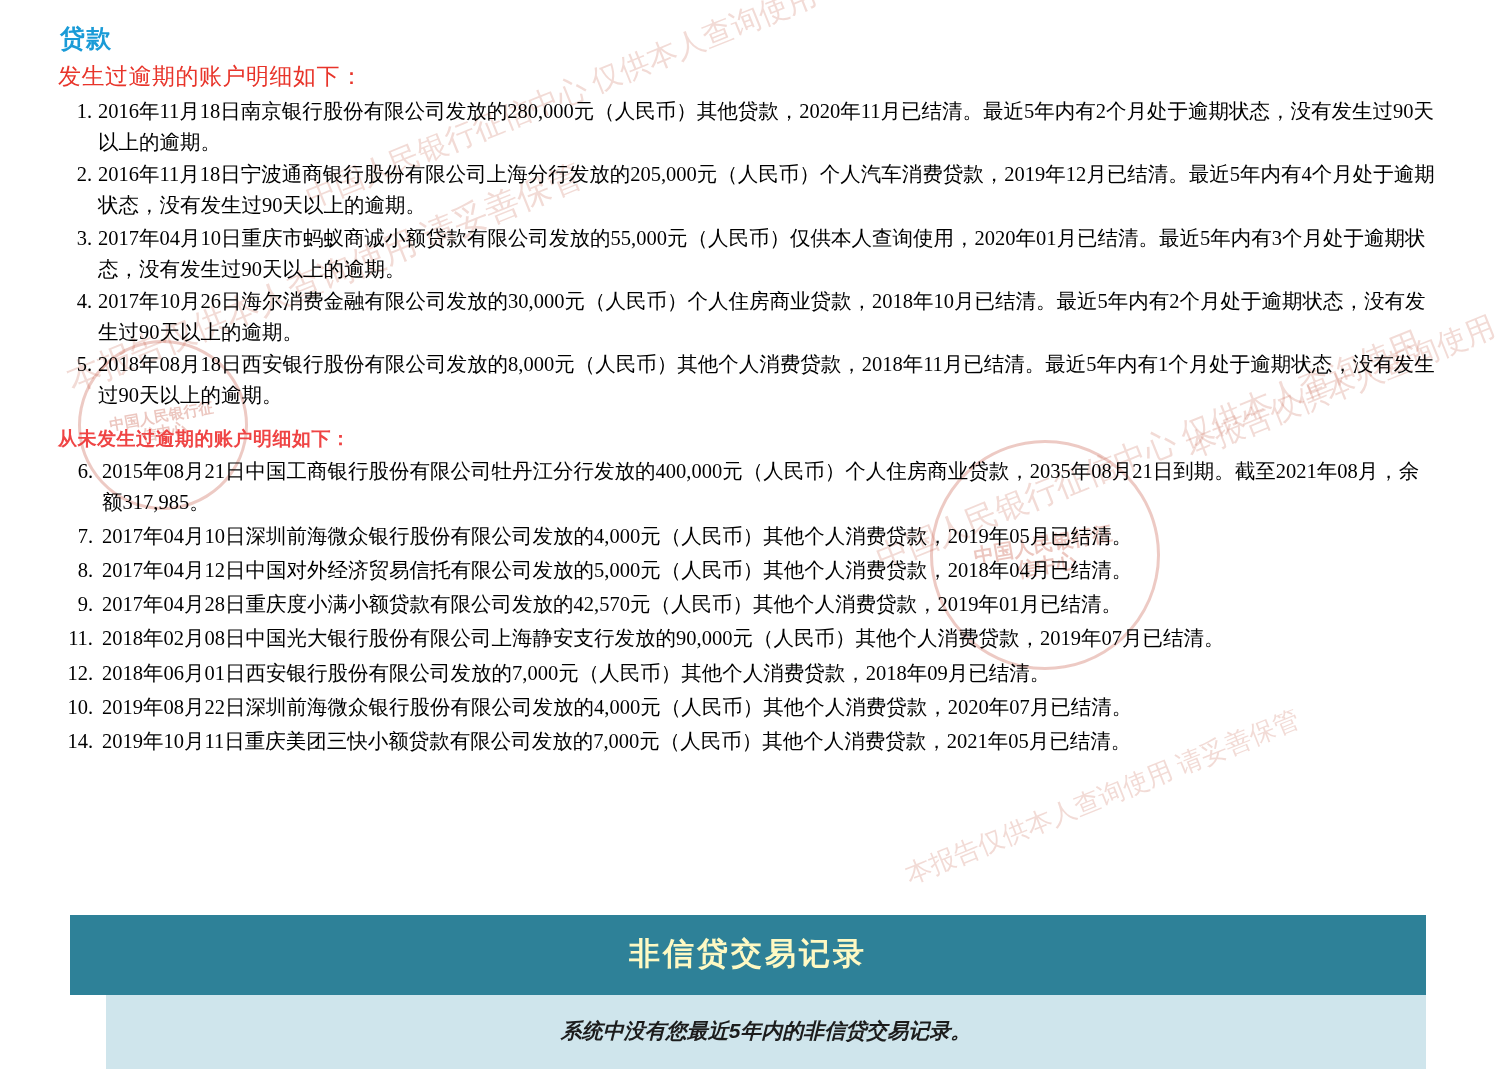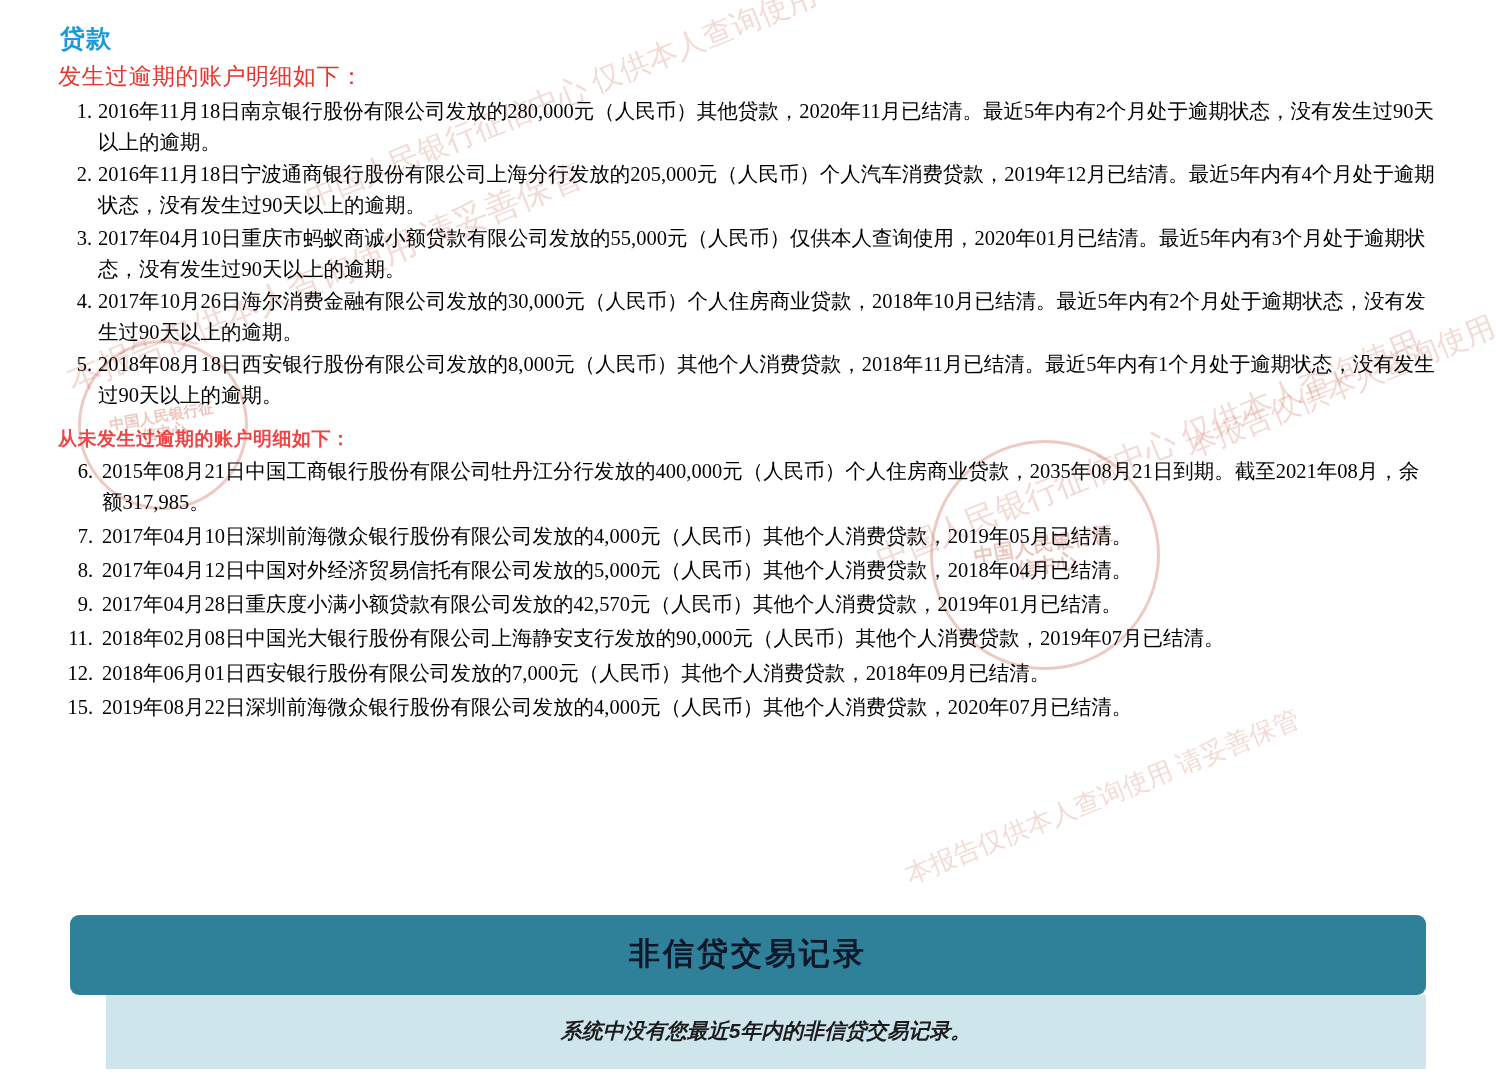--- a/index.html
+++ b/index.html
@@ -113,28 +113,27 @@
   
   .banner-wrap {
     position: absolute;
     left: 70px;
     right: 70px;
     top: 915px;
     z-index: 2;
   }
   .banner-title {
     background: #2e8198;
-    color: #0f172a;
+    color: #fef9c3;
     text-align: center;
     font-size: 31px;
     font-weight: bold;
     font-family: "Liberation Sans", sans-serif;
     letter-spacing: 3px;
     padding: 18px 0 20px 0;
-    border-radius: 9px;
   }
   .banner-body {
     background: #cfe5ec;
     text-align: center;
     font-size: 21px;
     font-weight: bold;
     font-style: italic;
     font-family: "Liberation Sans", sans-serif;
     color: #1c1c1c;
     padding: 22px 0 24px 0;
@@ -209,22 +208,26 @@
     </li>
     <li class="item">
       <span class="num">11.</span>
       <span class="txt">2018年02月08日中国光大银行股份有限公司上海静安支行发放的90,000元（人民币）其他个人消费贷款，2019年07月已结清。</span>
     </li>
     <li class="item">
       <span class="num">12.</span>
       <span class="txt">2018年06月01日西安银行股份有限公司发放的7,000元（人民币）其他个人消费贷款，2018年09月已结清。</span>
     </li>
     <li class="item">
-      <span class="num">15.</span>
+      <span class="num">10.</span>
       <span class="txt">2019年08月22日深圳前海微众银行股份有限公司发放的4,000元（人民币）其他个人消费贷款，2020年07月已结清。</span>
+    </li>
+    <li class="item">
+      <span class="num">14.</span>
+      <span class="txt">2019年10月11日重庆美团三快小额贷款有限公司发放的7,000元（人民币）其他个人消费贷款，2021年05月已结清。</span>
     </li>
   </ol>
 
 </div>
 
 <div class="banner-wrap">
   <div class="banner-title">非信贷交易记录</div>
   <div class="banner-body">系统中没有您最近5年内的非信贷交易记录。</div>
 </div>
 

